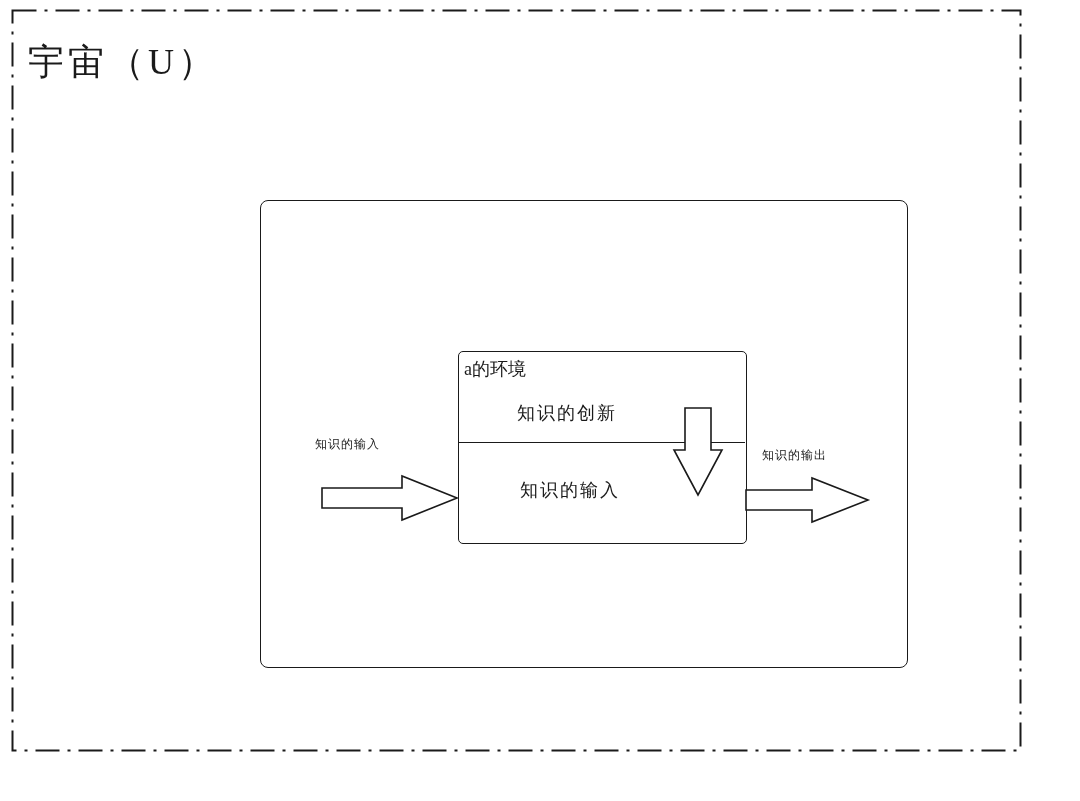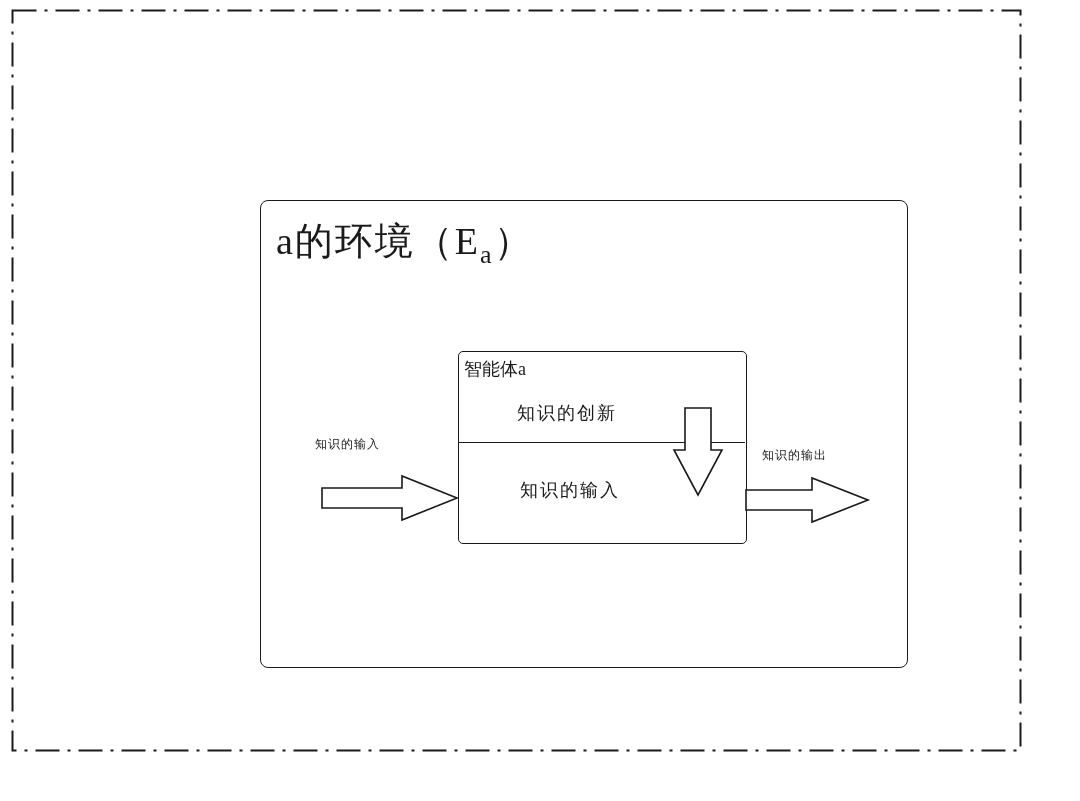--- a/index.html
+++ b/index.html
@@ -99,29 +99,29 @@
     width: 1080px; height: 801px;
     z-index: 4;
     pointer-events: none;
   }
 </style>
 </head>
 <body>
 
 <div id="canvas">
 
+  <div class="abs universe-label">宇宙（U）</div>
 
   <div class="abs environment-box"></div>
 
-  <div class="abs environment-label"><span>a的环境（E</span><sub>a</sub><span>）</span></div>
 
   <div class="abs agent-box"></div>
   <div class="abs agent-divider"></div>
 
-  <div class="abs agent-title">智能体a</div>
+  <div class="abs agent-title">a的环境</div>
 
   <div class="abs innovation-label">知识的创新</div>
 
   <div class="abs mastery-label">知识的输入</div>
 
   <div class="abs input-label">知识的输入</div>
 
   <div class="abs output-label">知识的输出</div>
 
   <svg id="overlay" class="abs" viewBox="0 0 1080 801">

